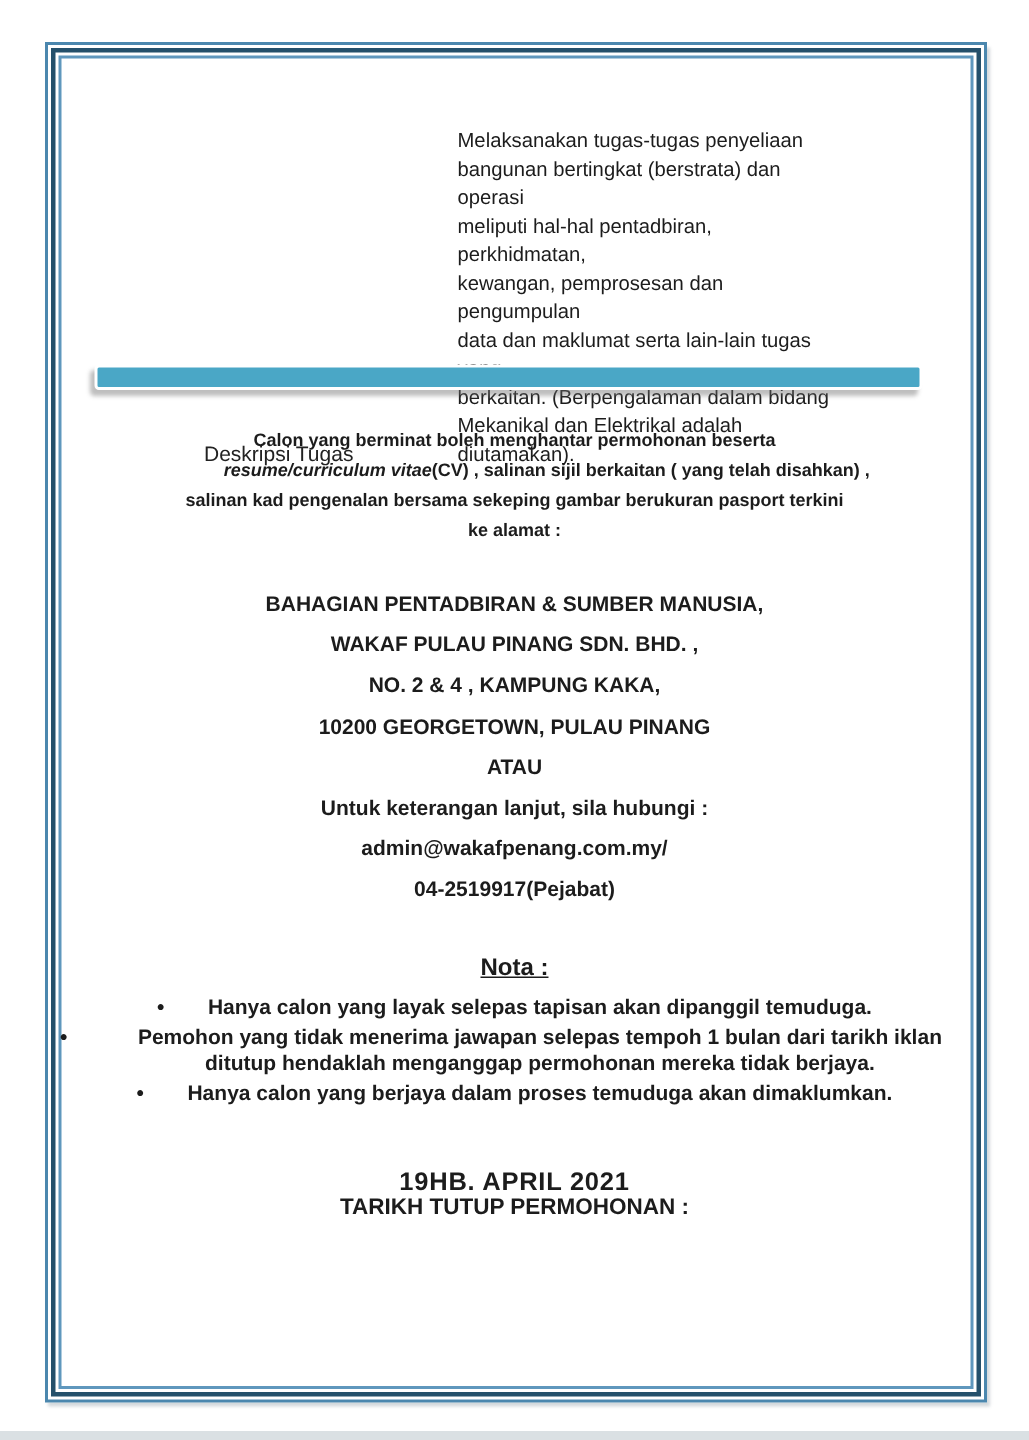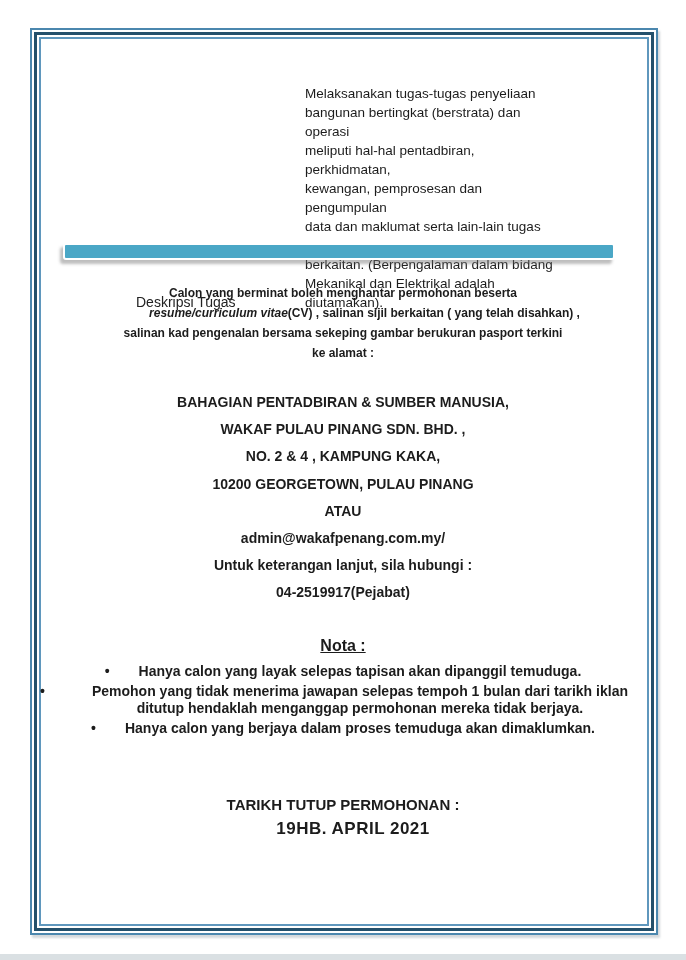--- a/index.html
+++ b/index.html
@@ -37,21 +37,21 @@
   .address-block{top:389px;font-size:14px;line-height:27.2px;}
 
   .nota-label{top:637px;font-size:16px;text-decoration:underline;}
 
   .bullets{top:663px;font-size:14px;}
   .bullet-item{display:flex;justify-content:center;align-items:flex-start;line-height:17px;margin-bottom:3px;}
   .bullet-dot{margin-right:13px;flex:0 0 auto;}
   .bullet-text{max-width:575px;padding-left:16px;}
 
   .closing-label{top:796px;font-size:15px;}
-  .closing-date{top:819px;font-size:17px;letter-spacing:.5px;padding-left:10px;}
+  .closing-date{top:778px;font-size:17px;letter-spacing:.5px;}
 
   .footer-strip{position:absolute;left:0;bottom:0;width:100%;height:6px;background:#dae0e3;}
 </style>
 </head>
 <body>
 
 <div class="frame" style="border-color: rgb(75, 135, 174);">
   <div class="frame-mid" style="border-color: rgb(36, 80, 107);">
     <div class="frame-inner"></div>
   </div>
@@ -76,22 +76,22 @@
   <div>salinan kad pengenalan bersama sekeping gambar berukuran pasport terkini</div>
   <div>ke alamat :</div>
 </div>
 
 <div class="block-center address-block">
   <div>BAHAGIAN PENTADBIRAN &amp; SUMBER MANUSIA,</div>
   <div>WAKAF PULAU PINANG SDN. BHD. ,</div>
   <div>NO. 2 &amp; 4 , KAMPUNG KAKA,</div>
   <div>10200 GEORGETOWN, PULAU PINANG</div>
   <div>ATAU</div>
+  <div>Untuk keterangan lanjut, sila hubungi :</div>
   <div>admin@wakafpenang.com.my/</div>
-  <div>Untuk keterangan lanjut, sila hubungi :</div>
   <div>04-2519917(Pejabat)</div>
 </div>
 
 <div class="block-center nota-label">Nota :</div>
 
 <div class="block-center bullets">
   <div class="bullet-item">
     <span class="bullet-dot">•</span>
     <span class="bullet-text">Hanya calon yang layak selepas tapisan akan dipanggil temuduga.</span>
   </div>

